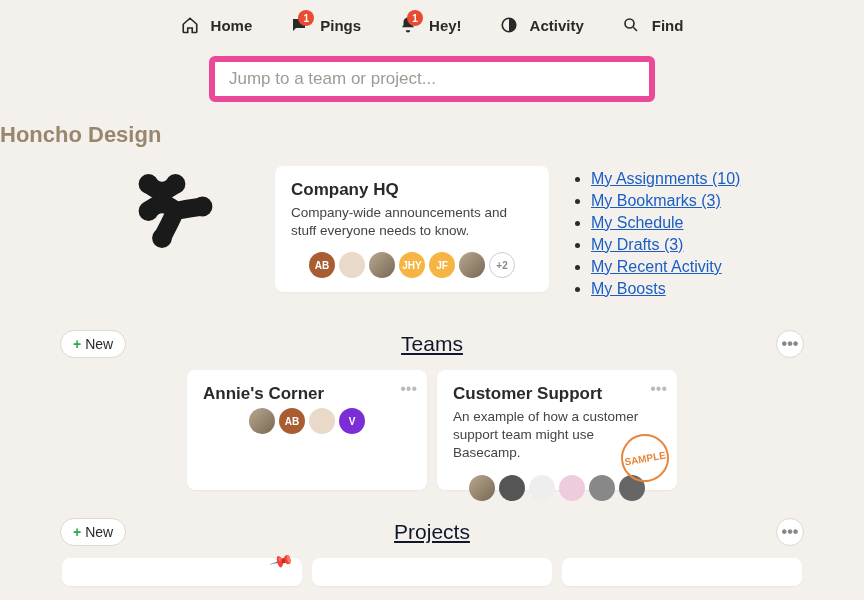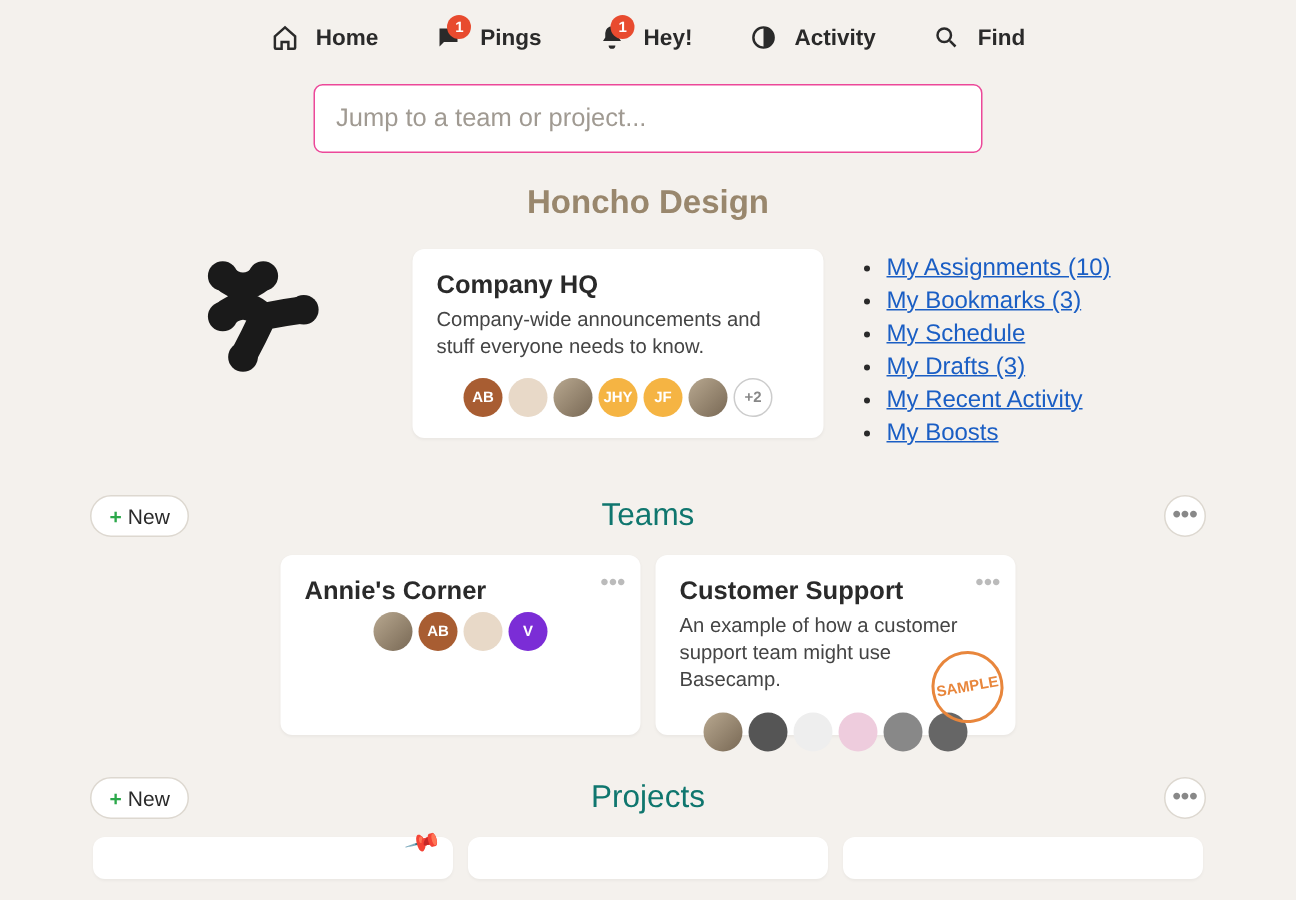--- a/index.html
+++ b/index.html
@@ -45,35 +45,35 @@
 }
 .search-wrap {
   display: flex;
   flex-direction: column;
   align-items: center;
   margin-top: 14px;
 }
 .searchbox {
   width: 446px;
   height: 46px;
-  border: 1px solid #ec4899;
+  border: 6px solid #ec4899;
   border-radius: 6px;
   background: #fff;
   font-size: 17px;
   padding: 0 14px;
   color: #888;
 }
 .searchbox::placeholder { color: #a09a92; }
 .hint {
   font-size: 14px;
   color: #6b6b6b;
   margin-top: 10px;
 }
 .org-title {
-  text-align: center;
+  text-align: left;
   font-size: 22px;
   font-weight: 600;
   color: #99876d;
   margin-top: 20px;
 }
 .org-row {
   display: flex;
   justify-content: center;
   gap: 24px;
   margin-top: 18px;
@@ -108,21 +108,21 @@
 .links-col li { margin: 4px 0; }
 .links-col a { color: #1a5ec4; text-decoration: underline; font-size: 16px; cursor:pointer; }
 .section-head {
   display: flex;
   align-items: center;
   justify-content: center;
   position: relative;
   margin-top: 30px;
   padding: 0 60px;
 }
-.section-head h2 { font-size: 21px; color: #0f766e; font-weight: 500; }
+.section-head h2 { font-size: 21px; color: #0f172a; font-weight: 500; text-decoration: underline; }
 .newbtn {
   position: absolute; left: 60px;
   background: #fff; border: 1px solid #ddd8d0; border-radius: 16px;
   padding: 5px 12px; font-size: 14px; display:flex; align-items:center; gap:4px;
   cursor:pointer;
 }
 .newbtn .plus { color: #2ba84a; font-weight: 700; }
 .moremenu {
   position: absolute; right: 60px;
   width: 28px; height: 28px; border-radius:50%; background:#fff; border:1px solid #ddd8d0;

